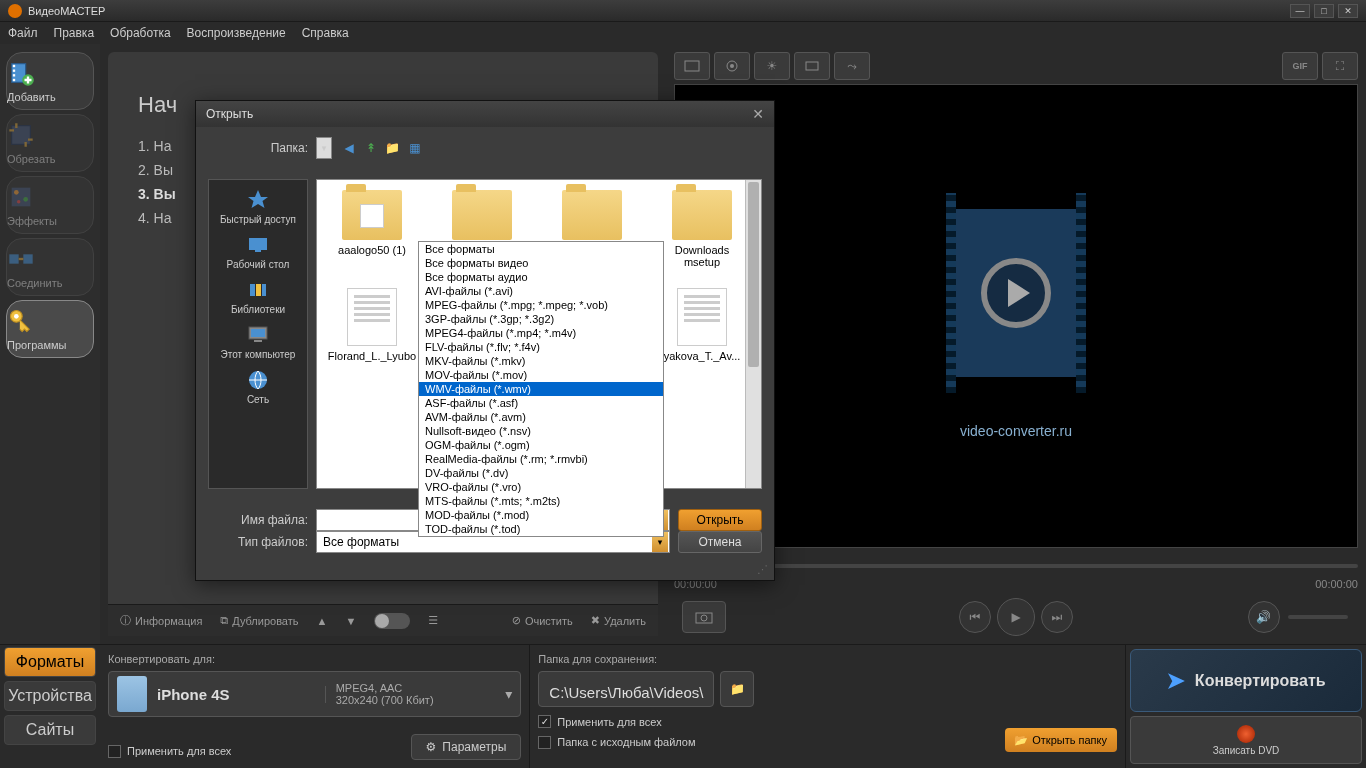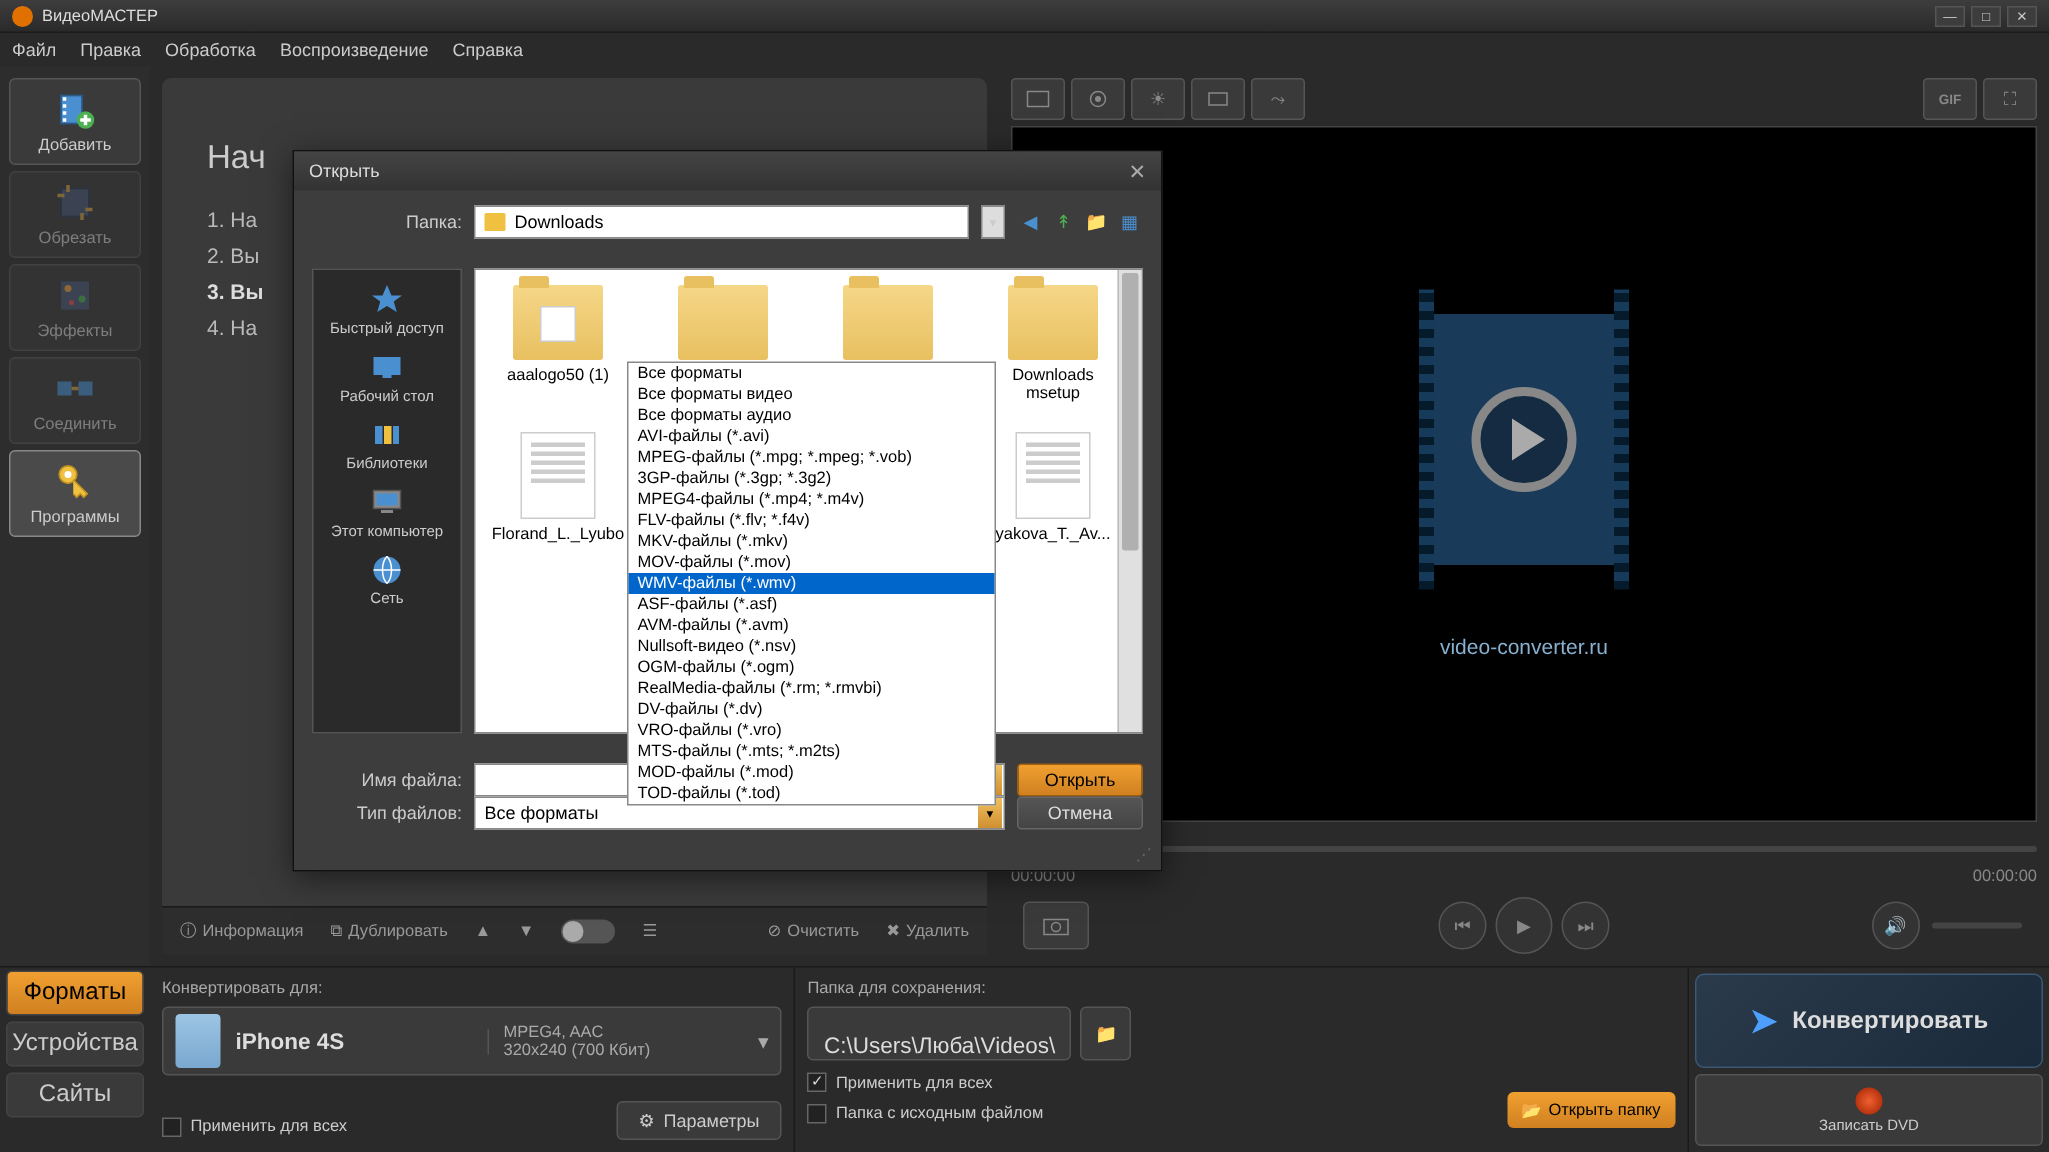--- a/index.html
+++ b/index.html
@@ -14,21 +14,21 @@
 
 
 .menubar { height: 22px; background: #2a2a2a; display: flex; align-items: center; padding: 0 8px; gap: 16px; font-size: 12px; }
 .menubar-item { color: #ccc; cursor: pointer; }
 
 
 .main { display: flex; height: 600px; }
 
 
 .left-toolbar { width: 100px; background: #2d2d2d; display: flex; flex-direction: column; padding: 8px 6px; gap: 4px; }
-.tool-btn { height: 58px; background: #3a3a3a; border: 1px solid #555; border-radius: 4px; display: flex; flex-direction: column; align-items: center; justify-content: center; gap: 4px; cursor: pointer; }
+.tool-btn { height: 58px; background: #3a3a3a; border: 1px solid #555; border-radius: 16px; display: flex; flex-direction: column; justify-content: center; gap: 4px; cursor: pointer; }
 .tool-btn.disabled { opacity: 0.5; }
 .tool-btn.active { background: #4a4a4a; border-color: #888; }
 .tool-icon { width: 28px; height: 28px; }
 .tool-label { font-size: 11px; color: #ccc; }
 
 
 .center { flex: 1; background: #3a3a3a; position: relative; margin: 8px; border-radius: 6px; }
 .center-inner { padding: 40px 30px; }
 .center-title { font-size: 22px; color: #ccc; margin-bottom: 20px; }
 .center-list { list-style: none; }
@@ -75,21 +75,21 @@
 .device-row { height: 46px; background: #3a3a3a; border: 1px solid #555; border-radius: 4px; display: flex; align-items: center; padding: 0 8px; gap: 10px; }
 .device-thumb { width: 30px; height: 36px; background: linear-gradient(#9cc4e4, #7aa8d0); border-radius: 3px; }
 .device-name { font-size: 15px; font-weight: bold; color: #ddd; flex: 1; border-right: 1px solid #555; padding-right: 8px; }
 .device-spec { font-size: 11px; color: #aaa; flex: 1; }
 .device-arrow { color: #aaa; font-size: 14px; }
 .check-row { display: flex; align-items: center; gap: 6px; margin-top: 8px; font-size: 11px; }
 .checkbox { width: 13px; height: 13px; background: #222; border: 1px solid #666; }
 .checkbox.checked::after { content:"✓"; color:#ddd; font-size:10px; display:block; text-align:center; line-height:11px; }
 .params-btn { height: 26px; padding: 0 14px; background: #3a3a3a; border: 1px solid #555; border-radius: 4px; display: flex; align-items: center; gap: 6px; margin-left: auto; }
 .save-panel { flex: 1.4; }
-.path-input { height: 36px; background: #3a3a3a; border: 1px solid #555; border-radius: 4px; display: flex; align-items: flex-end; padding: 0 10px; color: #ddd; font-size: 15px; }
+.path-input { height: 36px; background: #3a3a3a; border: 1px solid #555; border-radius: 4px; display: flex; align-items: flex-start; padding: 12px 10px; color: #ddd; font-size: 15px; }
 .folder-btn { width: 34px; height: 36px; background: #3a3a3a; border: 1px solid #555; border-radius: 4px; margin-left: 6px; display: flex; align-items: center; justify-content: center; }
 .path-row { display: flex; }
 .open-folder-btn { height: 24px; padding: 0 10px; background: linear-gradient(#f0a030, #d08020); color: #000; border-radius: 4px; display: flex; align-items: center; gap: 4px; margin-left: auto; font-size: 11px; }
 .footer-actions { width: 240px; display: flex; flex-direction: column; padding: 4px; gap: 4px; }
 .convert-btn { flex: 1; background: linear-gradient(135deg, #2a3a4a, #1a2a3a); border: 1px solid #3a5a7a; border-radius: 6px; display: flex; align-items: center; justify-content: center; gap: 10px; font-size: 16px; font-weight: bold; color: #ddd; }
 .convert-arrow { color: #4da0ff; font-size: 22px; }
 .action-row { display: flex; gap: 4px; height: 48px; }
 .action-btn { flex: 1; background: #3a3a3a; border: 1px solid #555; border-radius: 4px; display: flex; flex-direction: column; align-items: center; justify-content: center; font-size: 10px; color: #ccc; text-align: center; gap: 2px; }
 .action-icon { width: 18px; height: 18px; border-radius: 50%; }
 
@@ -397,24 +397,20 @@
 </div>
 
 <div class="dialog">
   <div class="dialog-title">
     <span>Открыть</span>
     <span class="dialog-close">✕</span>
   </div>
   <div class="dialog-body">
     <div class="folder-row">
       <div class="folder-label">Папка:</div>
-      <div class="folder-select">
-        <div class="folder-icon-s"></div>
-        <span>Downloads</span>
-      </div>
       <div class="folder-dd">▾</div>
       <div class="nav-icons">
         <div class="nav-icon" style="color:#4a90d0">◀</div>
         <div class="nav-icon" style="color:#4caf50">↟</div>
         <div class="nav-icon" style="color:#f0c040">📁</div>
         <div class="nav-icon" style="color:#4a90d0">▦</div>
       </div>
     </div>
     <div class="dialog-main">
       <div class="places">

